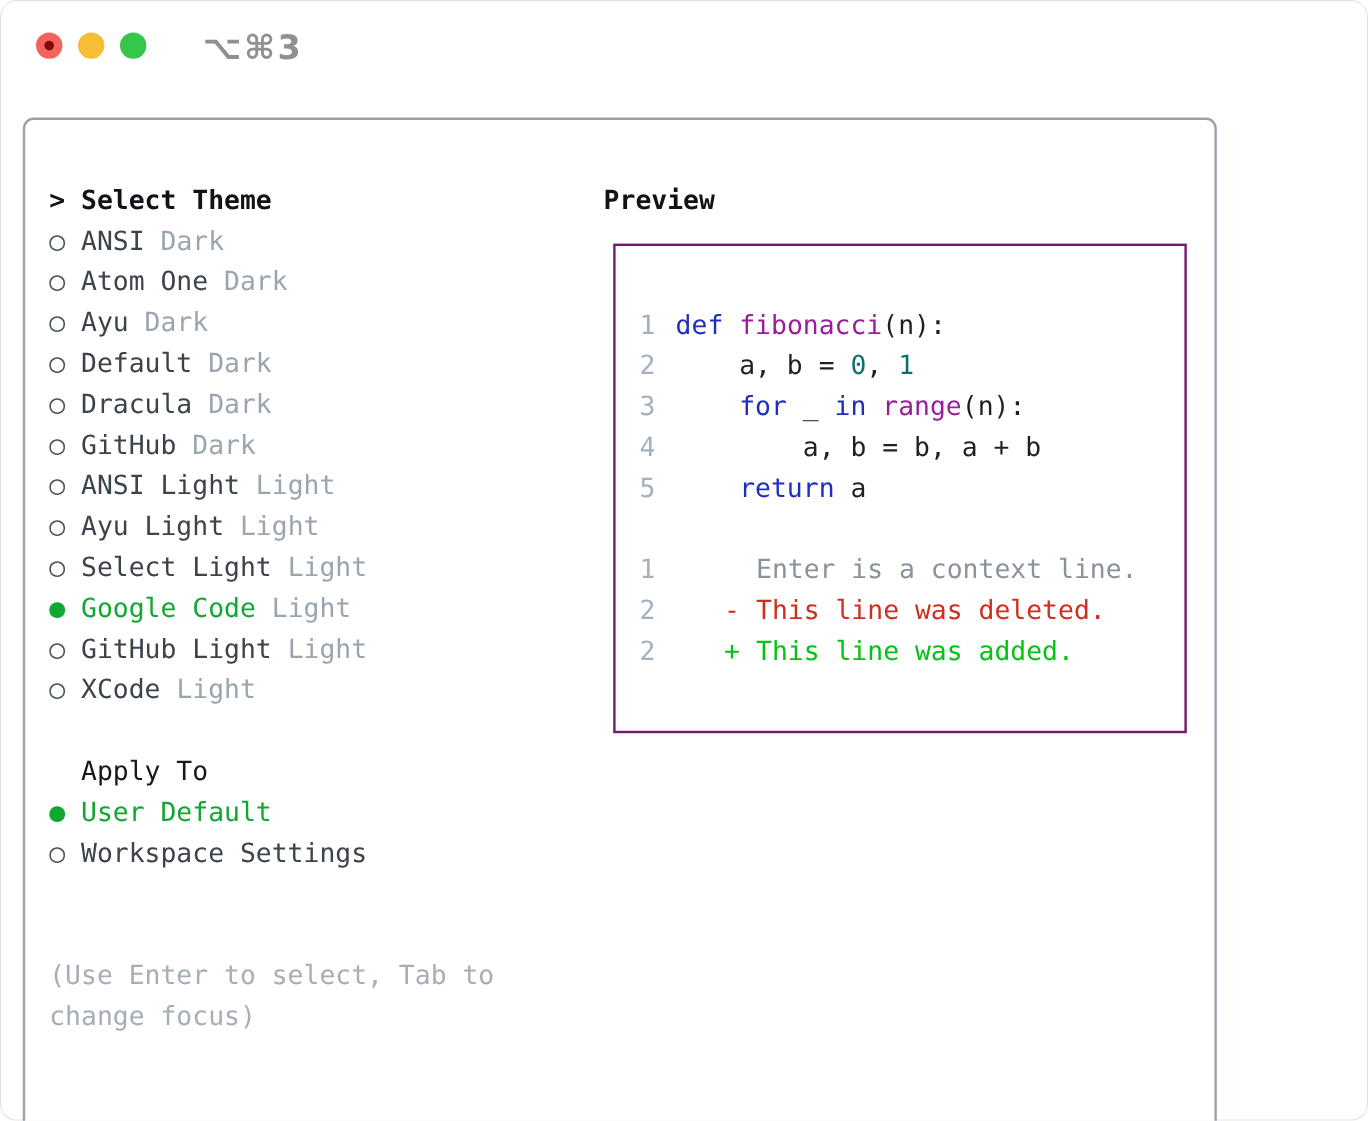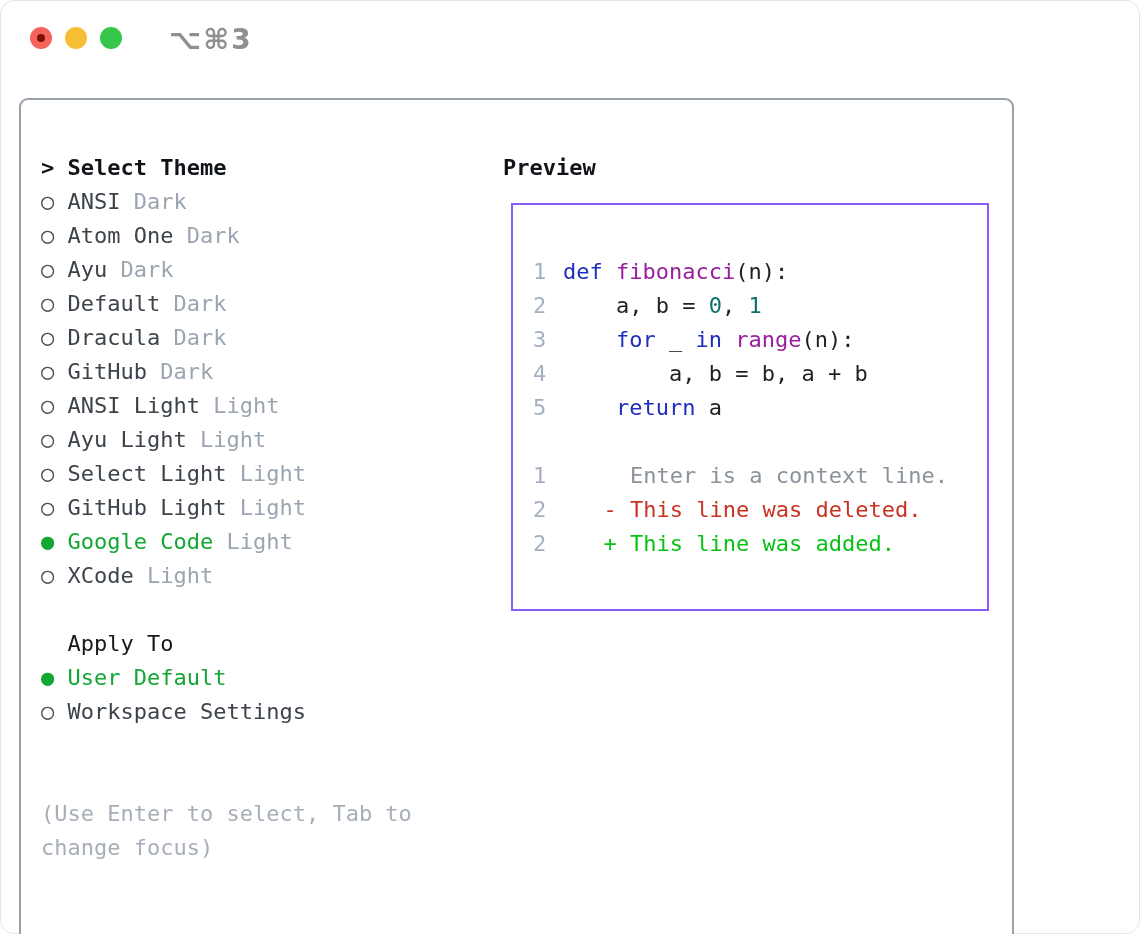--- a/index.html
+++ b/index.html
@@ -42,21 +42,21 @@
   .spacer{height:34px;}
   .spacer2{height:68px;}
   .hint{
     font-size:22px;line-height:34px;color:#a6aeb8;white-space:normal;width:432px;
   }
   
   .right-col{position:absolute;left:482px;top:51px;}
   .preview-header{font-weight:bold;color:#101418;}
   .preview-box{
     margin-left:8px;margin-top:18px;width:478px;height:408px;
-    border:2px solid #8b5cf6;box-sizing:border-box;
+    border:2px solid #701a75;box-sizing:border-box;
     padding:50px 0 0 20px;overflow:hidden;background:#fff;
   }
   .pv-row{height:34px;line-height:34px;font-size:22px;white-space:pre;}
   .ln{display:inline-block;width:14px;}
   .codetoks{margin-left:16px;}
   .marker{display:inline-block;width:14px;margin-left:56px;text-align:center;}
   .dtext{margin-left:13px;}
 </style>
 </head>
 <body>
@@ -80,22 +80,22 @@
       <div id="theme-items">
           <div class="row item"><span class="dot">○</span> <span class="name">ANSI</span> <span class="tag">Dark</span></div>
           <div class="row item"><span class="dot">○</span> <span class="name">Atom One</span> <span class="tag">Dark</span></div>
           <div class="row item"><span class="dot">○</span> <span class="name">Ayu</span> <span class="tag">Dark</span></div>
           <div class="row item"><span class="dot">○</span> <span class="name">Default</span> <span class="tag">Dark</span></div>
           <div class="row item"><span class="dot">○</span> <span class="name">Dracula</span> <span class="tag">Dark</span></div>
           <div class="row item"><span class="dot">○</span> <span class="name">GitHub</span> <span class="tag">Dark</span></div>
           <div class="row item"><span class="dot">○</span> <span class="name">ANSI Light</span> <span class="tag">Light</span></div>
           <div class="row item"><span class="dot">○</span> <span class="name">Ayu Light</span> <span class="tag">Light</span></div>
           <div class="row item"><span class="dot">○</span> <span class="name">Select Light</span> <span class="tag">Light</span></div>
+          <div class="row item selected"><span class="dot">●</span> <span class="name">Google Code</span> <span class="tag">Light</span></div>
           <div class="row item"><span class="dot">○</span> <span class="name">GitHub Light</span> <span class="tag">Light</span></div>
-          <div class="row item selected"><span class="dot">●</span> <span class="name">Google Code</span> <span class="tag">Light</span></div>
           <div class="row item"><span class="dot">○</span> <span class="name">XCode</span> <span class="tag">Light</span></div>
         </div>
 
       <div class="spacer"></div>
 
       <div class="row apply-header">Apply To</div>
 
       <div id="apply-items">
           <div class="row item selected"><span class="dot">●</span> <span class="name">User Default</span></div>
           <div class="row item"><span class="dot">○</span> <span class="name">Workspace Settings</span></div>

